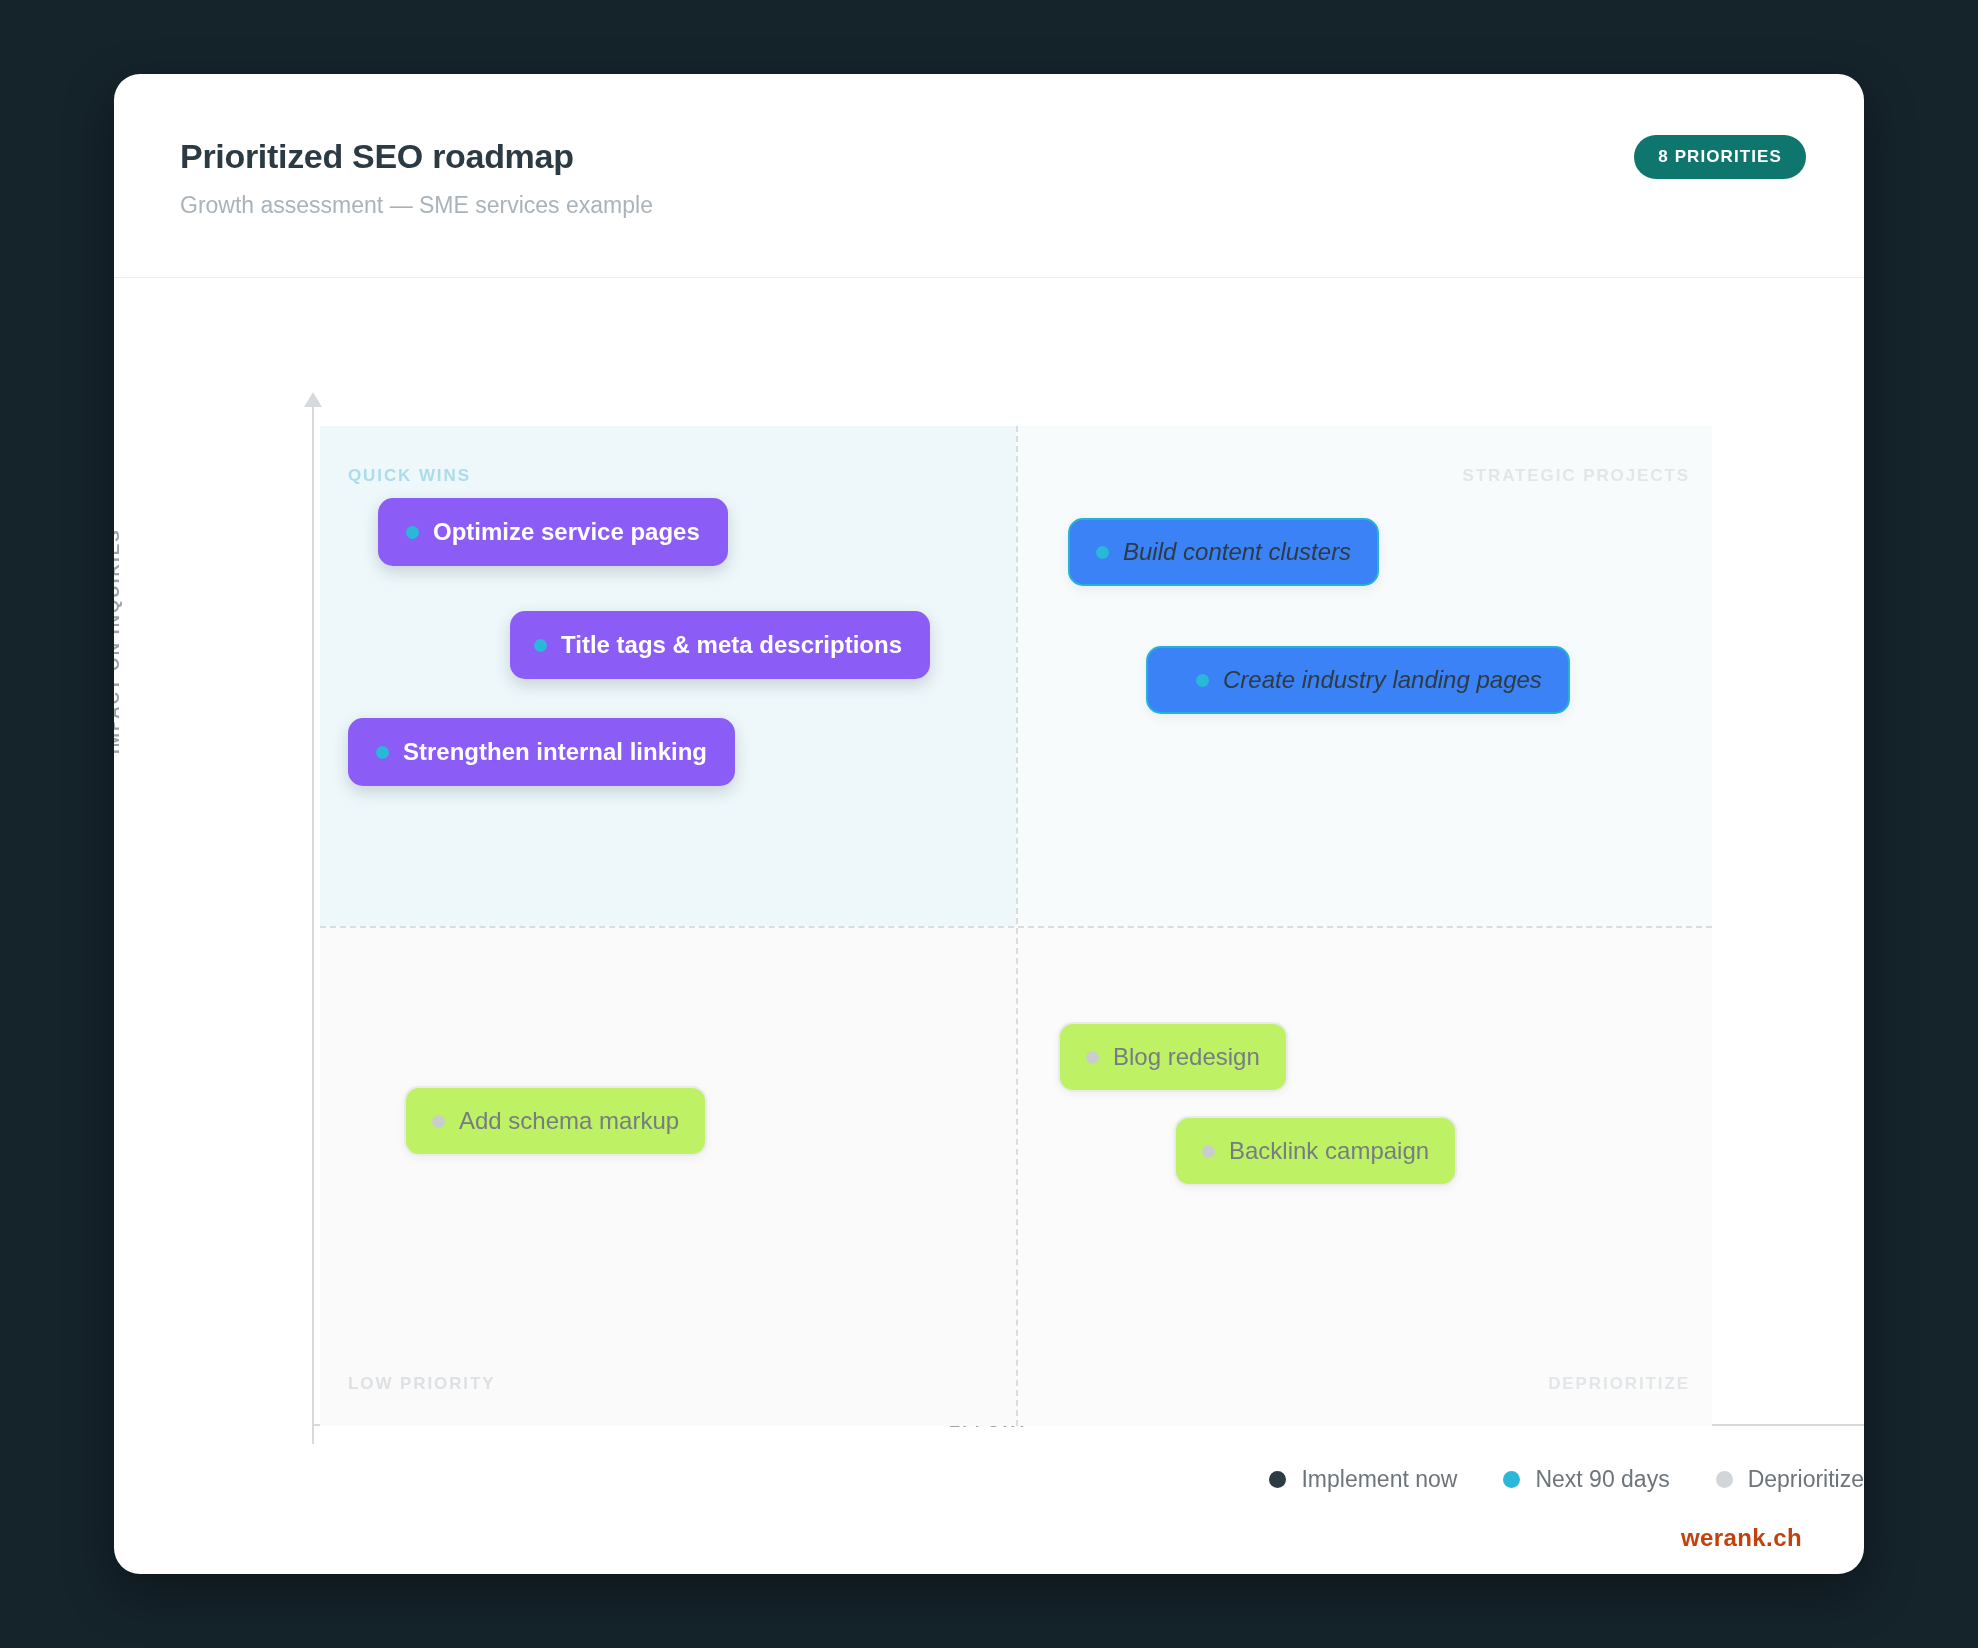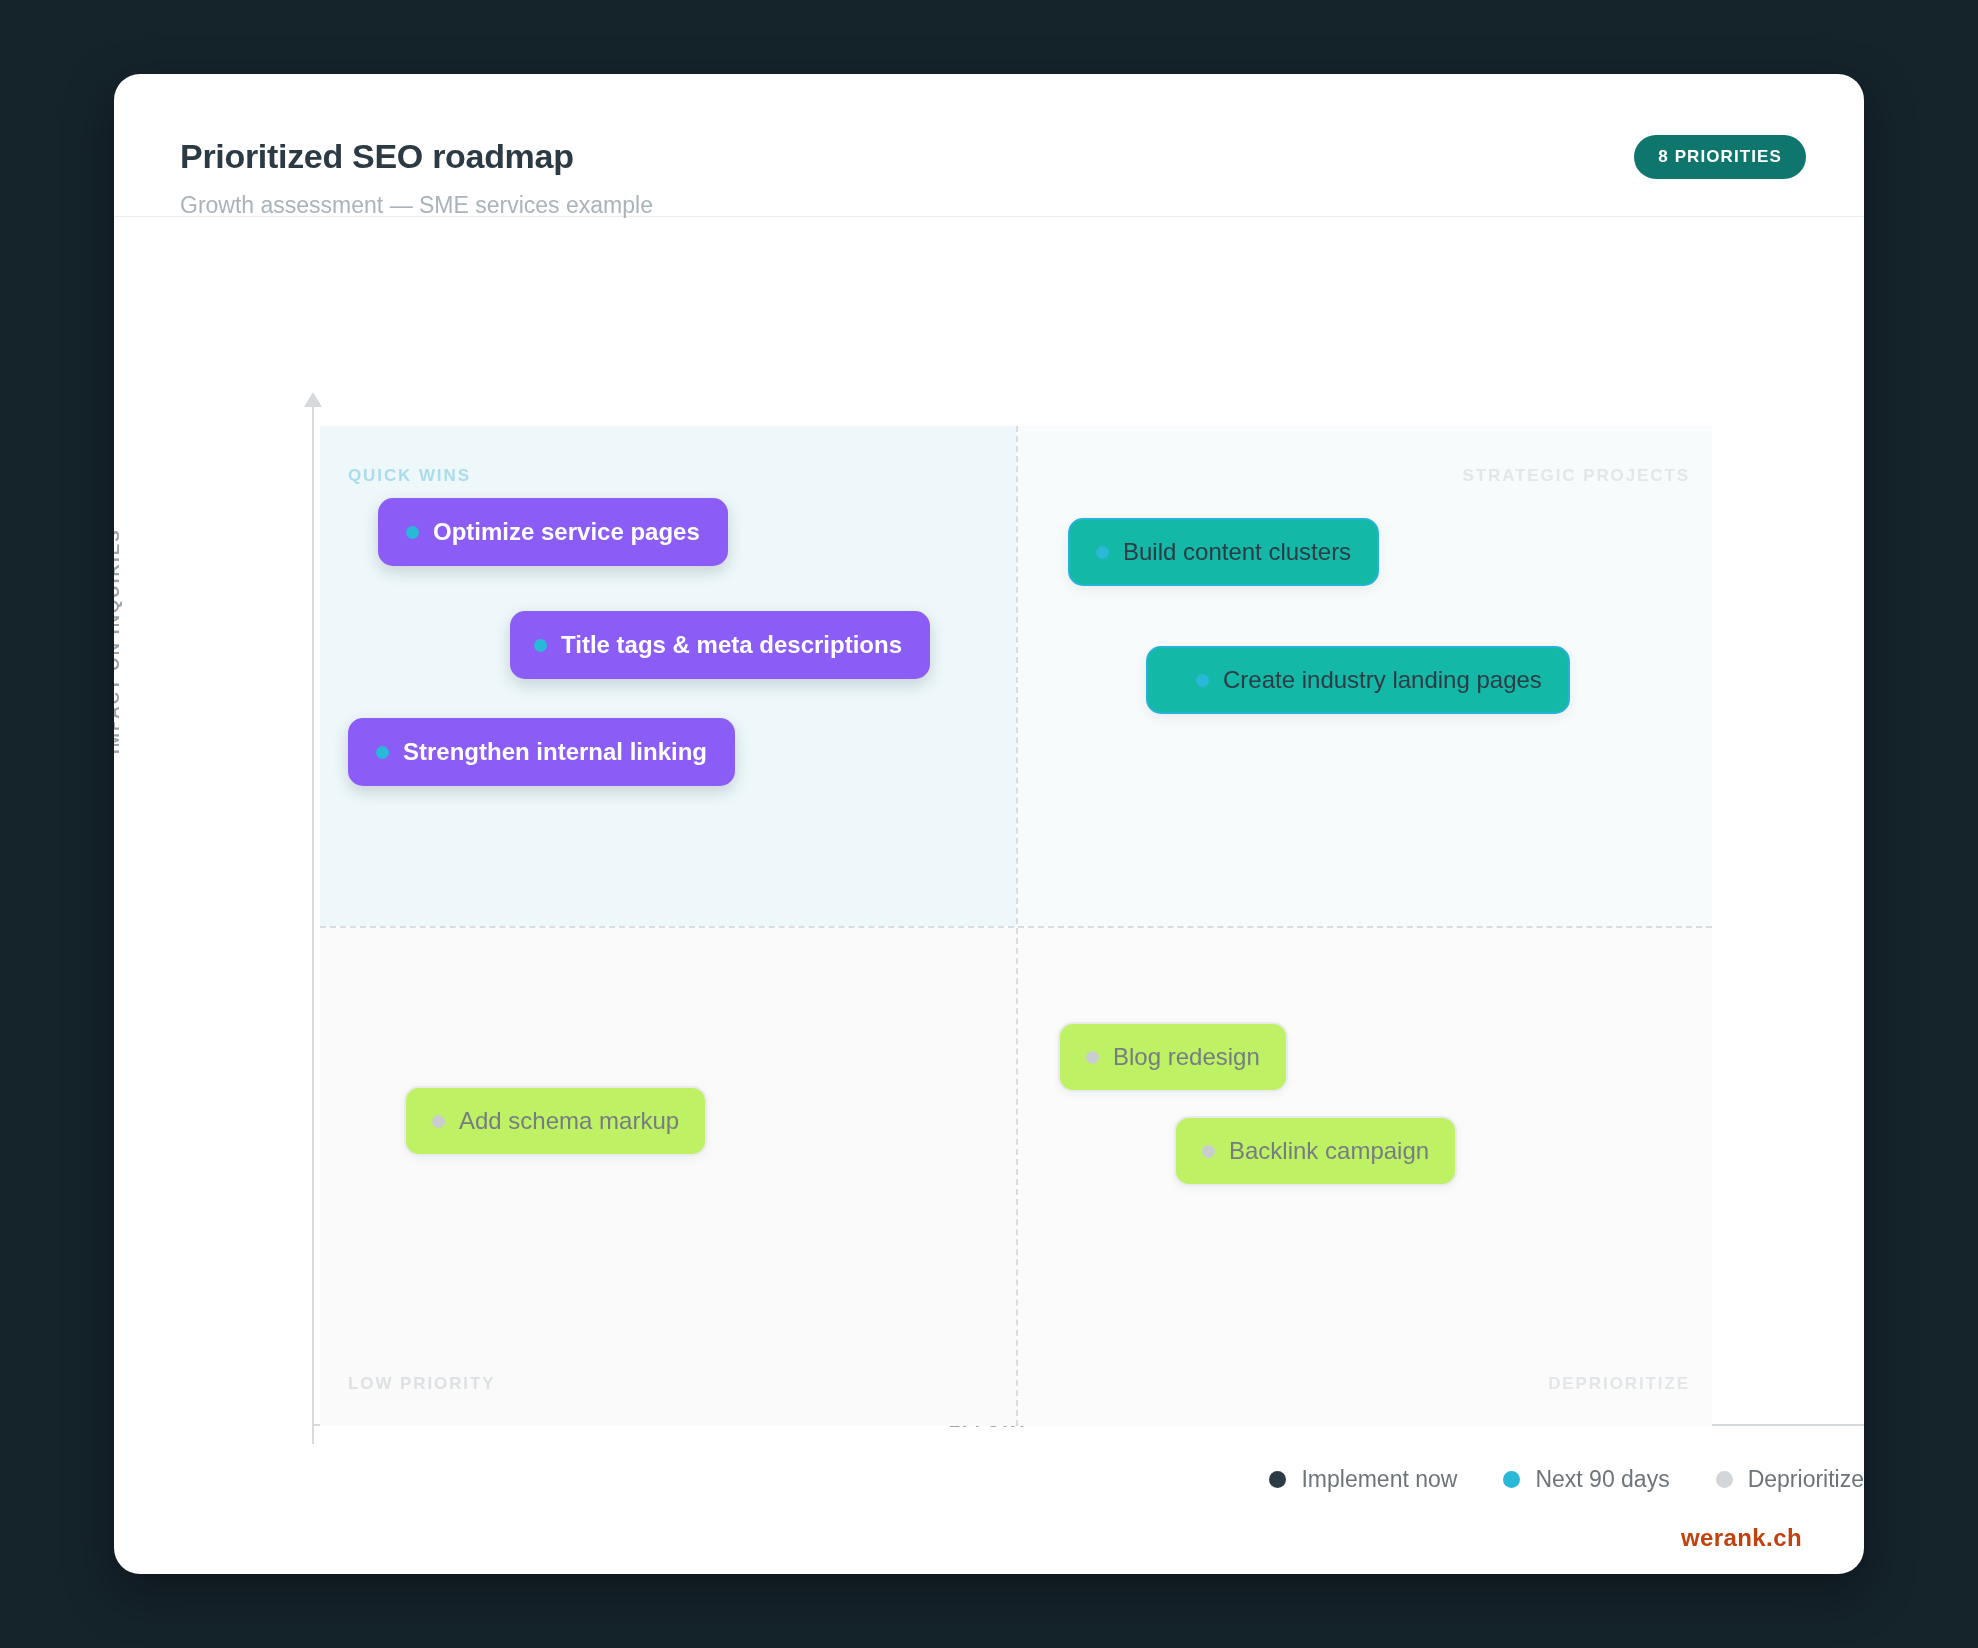--- a/index.html
+++ b/index.html
@@ -17,21 +17,21 @@
     width:1750px;height:1500px;
     background:#ffffff;
     border-radius:26px;
     box-shadow:0 18px 50px rgba(0,0,0,0.35);
     overflow:hidden;
   }
 
   
   .header{
     position:relative;
-    height:143px;
+    height:204px;
     border-bottom:1px solid #e9edef;
     box-sizing:border-box;
   }
   .title{
     position:absolute;left:66px;top:63px;
     font-size:34px;font-weight:bold;color:#2b3a43;
     letter-spacing:-0.3px;
     white-space:nowrap;
   }
   .subtitle{
@@ -122,24 +122,25 @@
 
   .item.now{
     background:#8b5cf6;
     padding:20px 28px;
     box-shadow:0 6px 16px rgba(20,40,50,0.18);
   }
   .item.now .dot{background:#29b8d8;}
   .item.now .item-label{color:#ffffff;font-weight:bold;}
 
   .item.next{
-    background:#14b8a6;
+    background:#3b82f6;
     border:2.5px solid #24b3d6;
     padding:18px 26px;
     box-shadow:0 4px 12px rgba(20,40,50,0.07);
+    font-style:italic;
   }
   .item.next .dot{background:#29b8d8;}
   .item.next .item-label{color:#2d3b44;font-weight:normal;}
 
   .item.low{
     background:#bef264;
     border:2px solid #e8eaec;
     padding:19px 26px;
     box-shadow:0 3px 9px rgba(20,40,50,0.05);
   }

